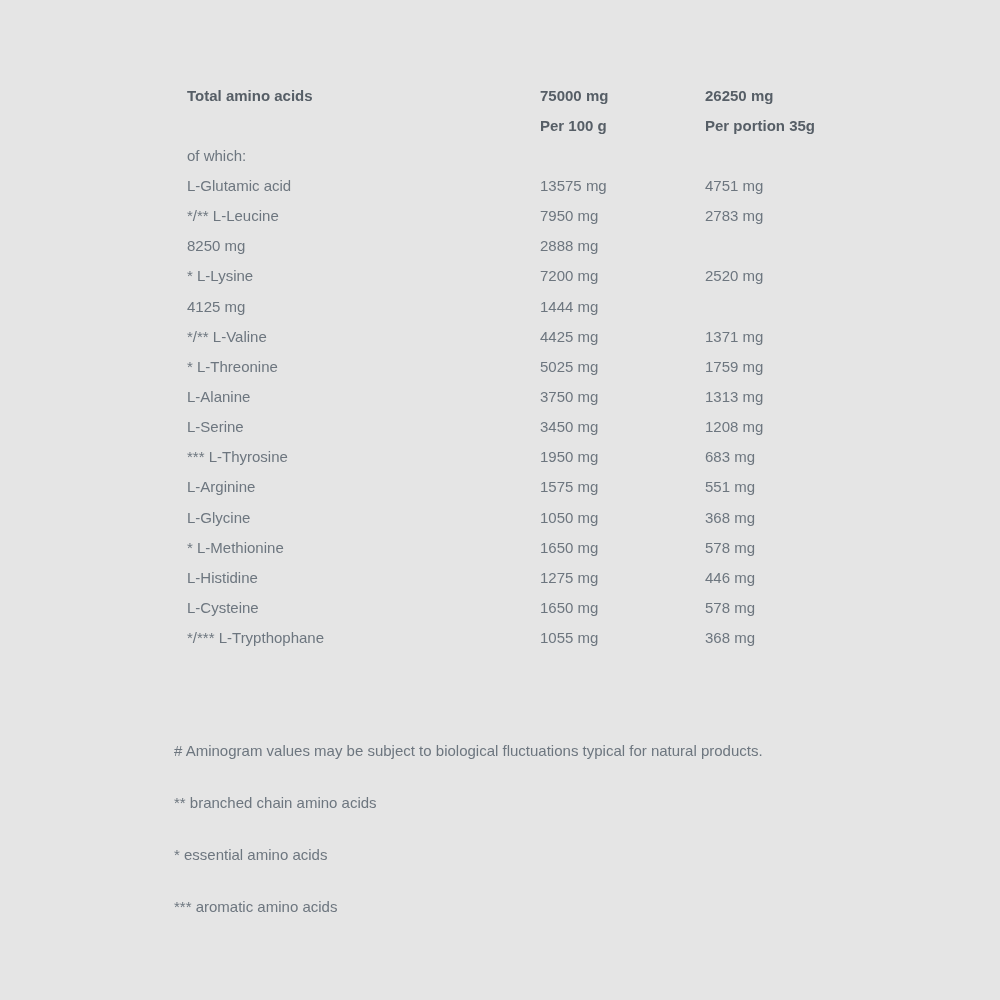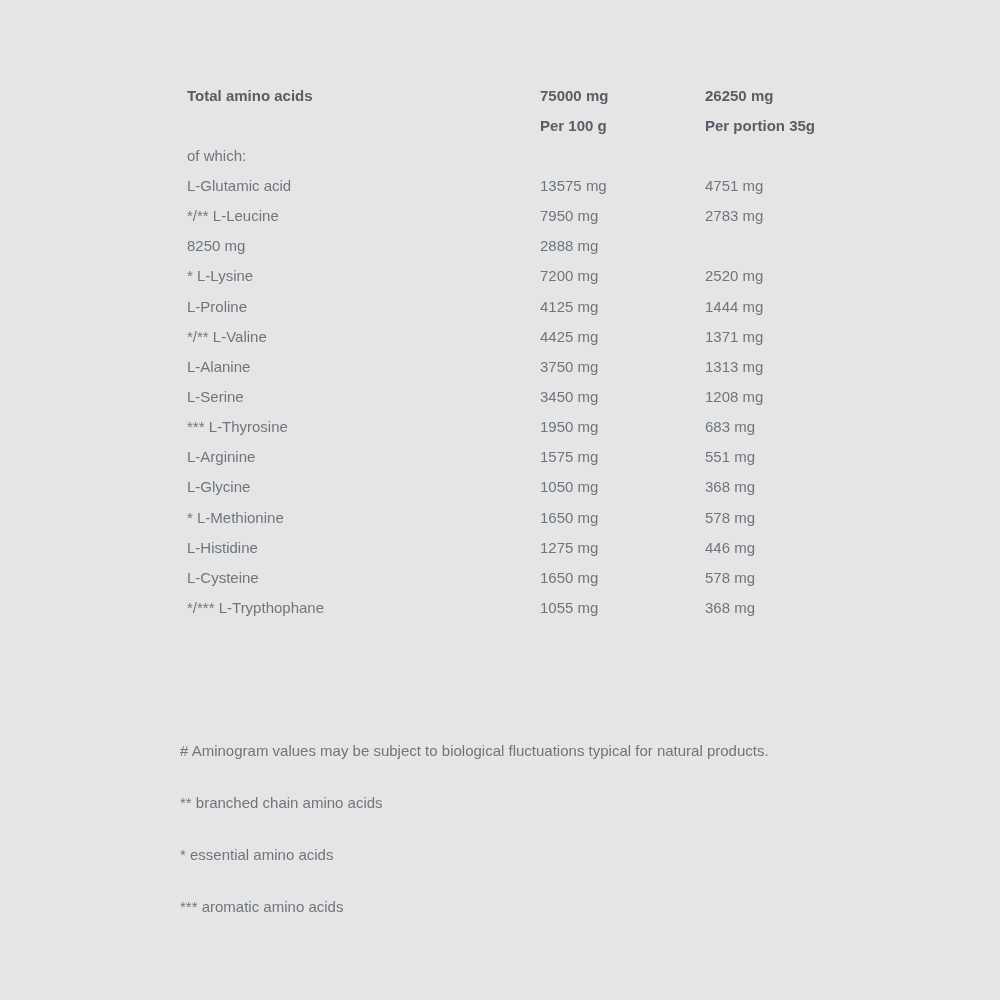--- a/index.html
+++ b/index.html
@@ -28,21 +28,21 @@
     font-size: 15px;
     color: var(--body-color, #6d767f);
     white-space: nowrap;
   }
   .row.bold {
     font-weight: 700;
     color: var(--heading-color, #565e66);
   }
   .notes {
     position: absolute;
-    left: 180px; top: 736px;
+    left: 174px; top: 736px;
   }
   .note {
     height: 30px;
     line-height: 30px;
     margin-bottom: 22px;
     font-size: 15px;
     color: var(--body-color, #6d767f);
     white-space: nowrap;
   }
 </style>
@@ -89,32 +89,36 @@
     <span>2888 mg</span>
   </div>
 
   <div class="row">
     <span>* L-Lysine</span>
     <span>7200 mg</span>
     <span>2520 mg</span>
   </div>
 
   <div class="row">
-    <span>L-Proline</span>
     <span>4125 mg</span>
     <span>1444 mg</span>
   </div>
 
   <div class="row">
     <span>*/** L-Valine</span>
     <span>4425 mg</span>
     <span>1371 mg</span>
   </div>
 
 
+  <div class="row">
+    <span>* L-Threonine</span>
+    <span>5025 mg</span>
+    <span>1759 mg</span>
+  </div>
 
   <div class="row">
     <span>L-Alanine</span>
     <span>3750 mg</span>
     <span>1313 mg</span>
   </div>
 
   <div class="row">
     <span>L-Serine</span>
     <span>3450 mg</span>

